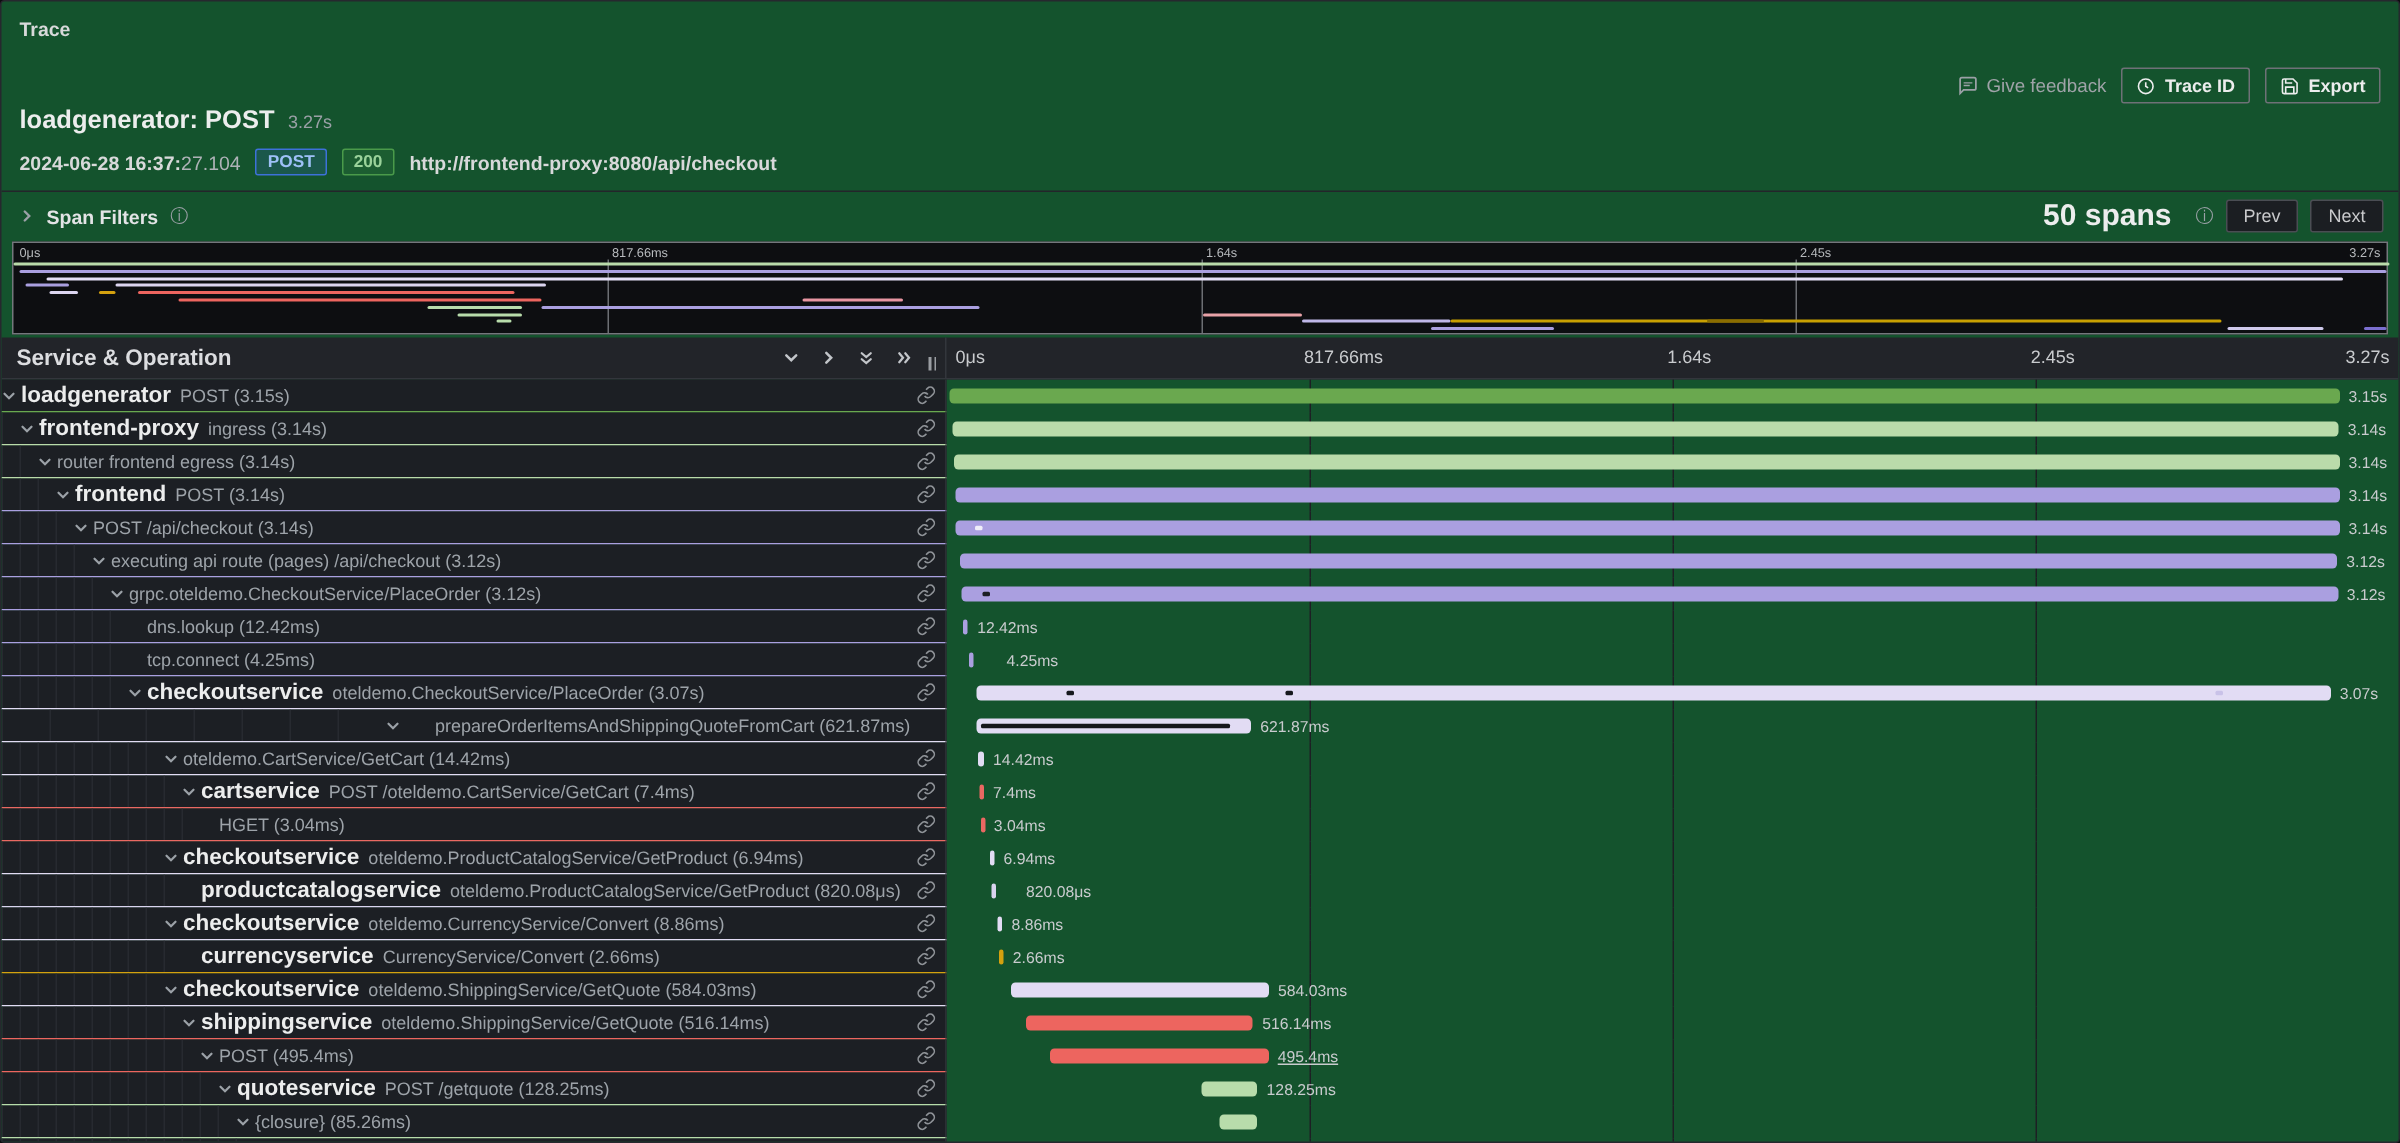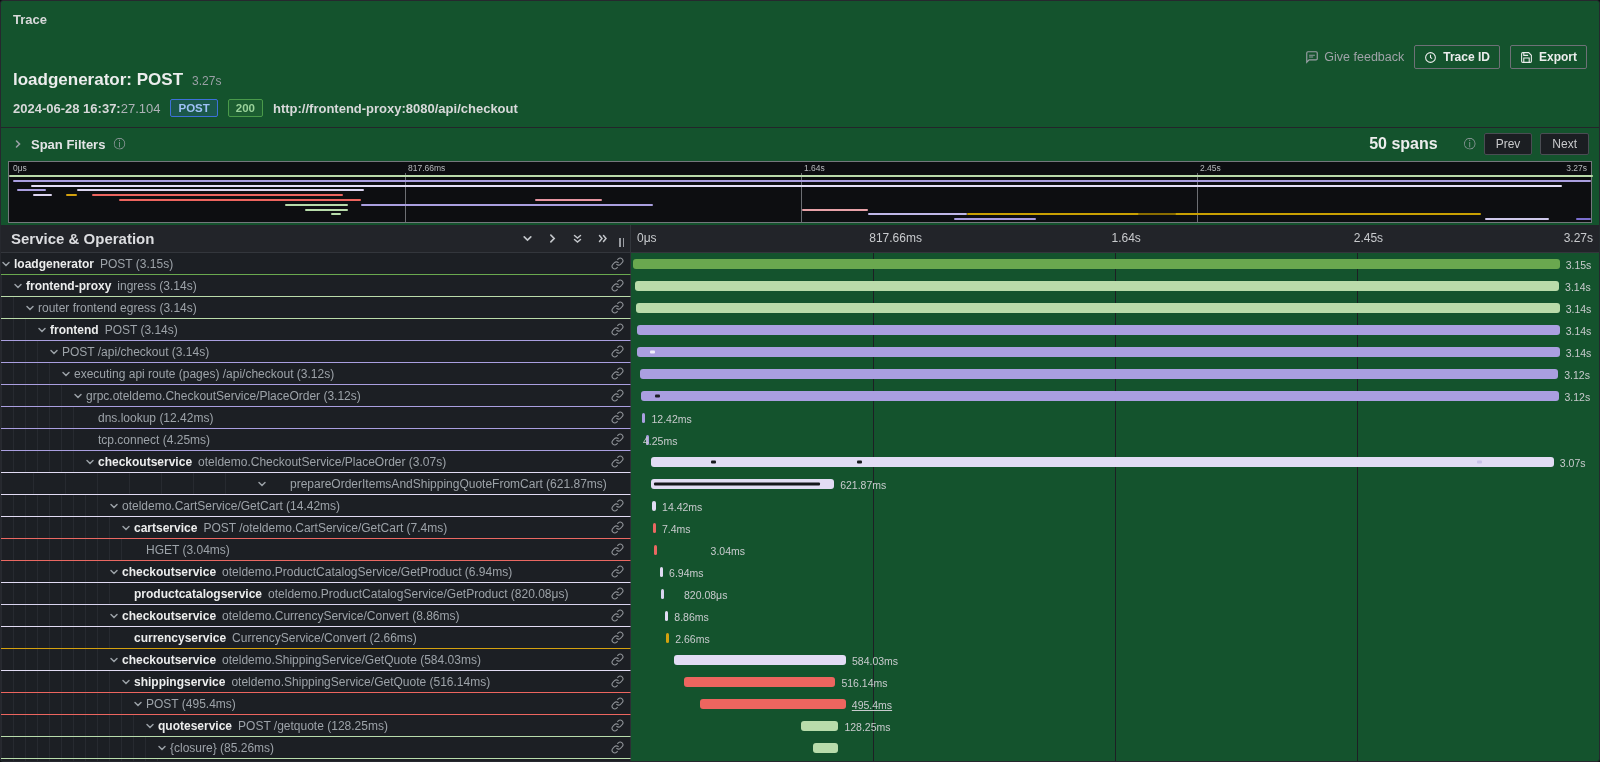--- a/index.html
+++ b/index.html
@@ -24,21 +24,21 @@
   .feedback-link { display:flex; align-items:center; gap:5px; font-size:12.5px; color:#9fa3a8; cursor:pointer; }
   .hbtn { display:flex; align-items:center; gap:6px; font-size:12px; font-weight:700; color:#eceded; background:transparent; border:1px solid #6e7177; border-radius:2px; padding:4px 9px; cursor:pointer;justify-content:flex-end; }
 
   
   .filters-row { height:33px; border-top:1px solid #23252a; display:flex; align-items:center; justify-content:space-between; padding:0 10px 0 12px; }
   .sf-left { display:flex; align-items:center; gap:8px; }
   .sf-label { font-size:13px; font-weight:700; color:#e3e4e6; }
   .icon-dim { color:#9aa0a6; display:inline-flex; }
   .info-glyph { color:#9aa0a6; font-size:12px; }
   .sf-right { display:flex; align-items:center; gap:8px; }
-  .spans-count { font-size:16px; font-weight:700; color:#eceded; margin-right:18px; }
+  .spans-count { font-size:20px; font-weight:700; color:#eceded; margin-right:8px; }
   .pager-btn { font-size:12px; color:#c9cacc; background:#1b1e22; border:1px solid #4a4d53; border-radius:2px; padding:3px 11px; cursor:pointer; }
 
   
   .minimap { margin:1px 7px 2px 7px; border:1px solid #74777c; background:#0d0e11; position:relative; height:62px; }
   .mm-ticks { position:relative; height:11px; }
   .mm-tick { position:absolute; top:1px; font-size:8.5px; color:#b7babd; white-space:nowrap; }
   .mm-map { position:absolute; left:0; right:0; top:11px; bottom:0; }
   .mm-grid { position:absolute; top:0; bottom:0; width:1px; background:#84878c; opacity:.8; }
   .mm-seg { position:absolute; height:2px; border-radius:1px; }
 
@@ -53,21 +53,21 @@
   .gh-right { position:relative; flex:1; }
   .tl-tick { position:absolute; top:6px; font-size:12px; color:#c9cbce; }
 
   
   .rows { position:relative; }
   .row { display:flex; height:22px; }
   .cell-l { width:630px; background:#1c1f24; border-right:1px solid #2c2f35; display:flex; align-items:center; overflow:hidden; white-space:nowrap; padding-right:6px; }
   .guide { display:inline-block; width:12px; height:100%; border-left:1px solid #272a30; flex:none; }
   .chev { width:13px; flex:none; display:inline-flex; align-items:center; color:#9aa0a6; cursor:pointer; }
   .chev-sp { width:13px; flex:none; }
-  .svc { font-size:12px; font-weight:700; color:#eceded; margin-right:6px; }
+  .svc { font-size:15px; font-weight:700; color:#eceded; margin-right:6px; }
   .op { font-size:12px; color:#9da3a9; }
   .sp { flex:1; }
   .rlink { color:#8e9297; display:inline-flex; flex:none; cursor:pointer; }
   .cell-r { position:relative; flex:1; background:
       linear-gradient(#1d1f24,#1d1f24) 242px 0/1px 100% no-repeat,
       linear-gradient(#1d1f24,#1d1f24) 484px 0/1px 100% no-repeat,
       linear-gradient(#1d1f24,#1d1f24) 726px 0/1px 100% no-repeat; }
   .bar { position:absolute; top:6px; height:10px; border-radius:3px; cursor:pointer; }
   .bar-label { position:absolute; top:5.5px; font-size:10.5px; color:#c9cbce; white-space:nowrap; }
   .marker { position:absolute; top:50%; transform:translateY(-50%); width:5px; height:3px; border-radius:1px; }
@@ -431,21 +431,21 @@
           <span class="sp"></span>
           <span class="rlink">
             <svg width="13" height="13" viewBox="0 0 24 24" fill="none" stroke="currentColor" stroke-width="2">
               <path d="M10 13a5 5 0 0 0 7.54.54l3-3a5 5 0 0 0-7.07-7.07l-1.72 1.71"></path>
               <path d="M14 11a5 5 0 0 0-7.54-.54l-3 3a5 5 0 0 0 7.07 7.07l1.71-1.71"></path>
             </svg>
           </span>
         </div>
         <div class="cell-r">
           <div class="bar" style="left: 14.9443px; width: 3px; background: rgb(170, 159, 224);"></div>
-          <span class="bar-label" style="left: 12px;">4.25ms</span>
+          <span class="bar-label" style="left: 40px;">4.25ms</span>
         </div>
       </div>
       <div class="row">
         <div class="cell-l" style="border-bottom: 1px solid rgb(226, 220, 244);">
           <span class="guide"></span>
           <span class="guide"></span>
           <span class="guide"></span>
           <span class="guide"></span>
           <span class="guide"></span>
           <span class="guide"></span>
@@ -585,21 +585,21 @@
           <span class="sp"></span>
           <span class="rlink">
             <svg width="13" height="13" viewBox="0 0 24 24" fill="none" stroke="currentColor" stroke-width="2">
               <path d="M10 13a5 5 0 0 0 7.54.54l3-3a5 5 0 0 0-7.07-7.07l-1.72 1.71"></path>
               <path d="M14 11a5 5 0 0 0-7.54-.54l-3 3a5 5 0 0 0 7.07 7.07l1.71-1.71"></path>
             </svg>
           </span>
         </div>
         <div class="cell-r">
           <div class="bar" style="left: 22.5933px; width: 3px; background: rgb(234, 104, 98);"></div>
-          <span class="bar-label" style="left: 31.5933px; margin-left: 48px;">3.04ms</span>
+          <span class="bar-label" style="left: 31.5933px;">3.04ms</span>
         </div>
       </div>
       <div class="row">
         <div class="cell-l" style="border-bottom: 1px solid rgb(226, 220, 244);">
           <span class="guide"></span>
           <span class="guide"></span>
           <span class="guide"></span>
           <span class="guide"></span>
           <span class="guide"></span>
           <span class="guide"></span>

